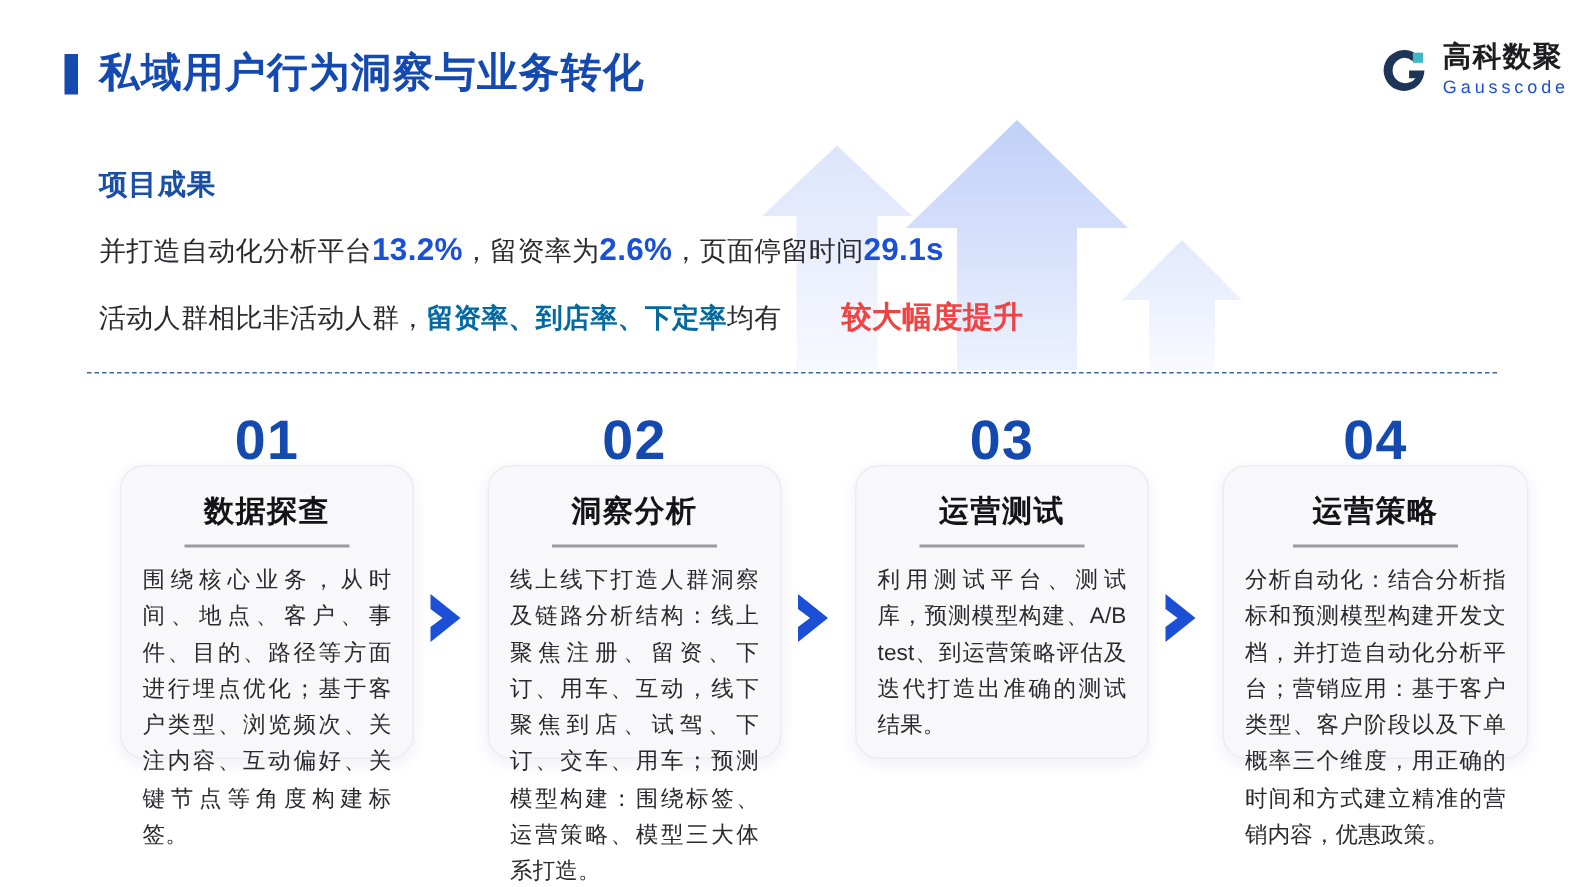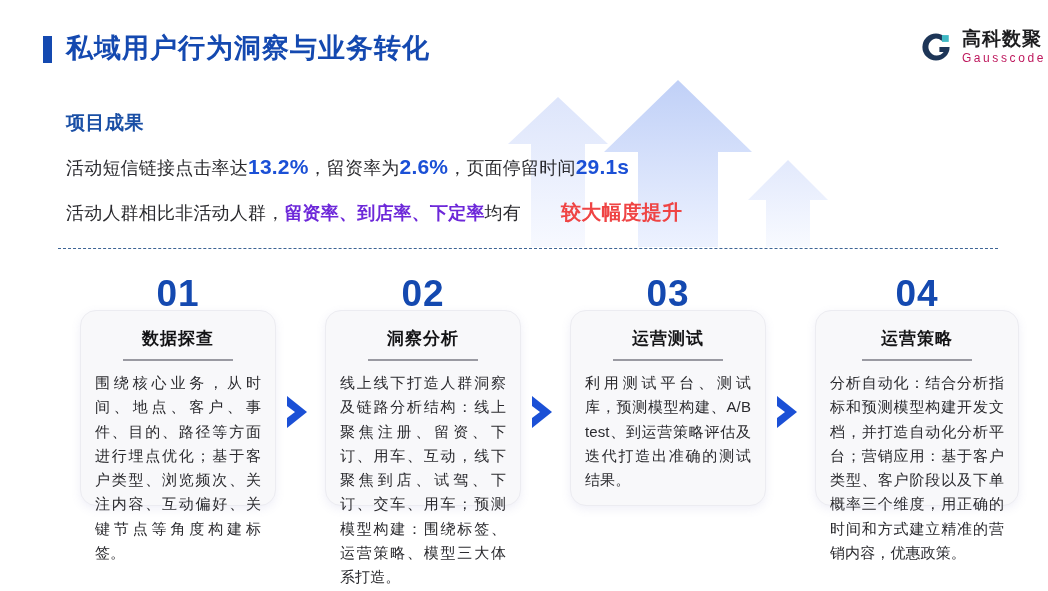--- a/index.html
+++ b/index.html
@@ -53,21 +53,21 @@
   .logo-mark { width: 34px; height: 34px; display: block; }
   .logo-text { display: flex; flex-direction: column; line-height: 1; }
   .logo-cn {
     font-size: 19px;
     font-weight: bold;
     color: #1d1d1f;
     letter-spacing: 1px;
   }
   .logo-en {
     font-size: 12px;
-    color: #be185d;
+    color: #1d4ed8;
     letter-spacing: 2.6px;
     margin-top: 4px;
   }
 
   
   .arrows {
     position: absolute;
     left: 500px; top: 72px;
     width: 340px; height: 175px;
     pointer-events: none;
@@ -90,21 +90,21 @@
     font-size: 18px;
     color: #2b2b2f;
     letter-spacing: .2px;
     white-space: nowrap;
   }
   .stat {
     color: #1b50d6;
     font-weight: bold;
     font-size: 21px;
   }
-  .em-bold { font-weight: bold; color: #6d28d9; }
+  .em-bold { font-weight: bold; color: #0369a1; }
   .em-blue {
     color: #ef4444;
     font-weight: bold;
     font-size: 20px;
     margin-left: 40px;
   }
 
   
   .divider {
     position: absolute;
@@ -138,21 +138,21 @@
     width: 100%;
     text-align: center;
     font-size: 37px;
     font-weight: bold;
     color: #1449b0;
     letter-spacing: 1px;
   }
   .step-title {
     margin: 16px 0 0 0;
     text-align: center;
-    font-size: 17px;
+    font-size: 20px;
     font-weight: bold;
     color: #141416;
     letter-spacing: 1px;
   }
   .step-rule {
     width: 110px;
     height: 2px;
     background: #9a9aa2;
     margin: 9px auto 0 auto;
   }
@@ -209,21 +209,21 @@
     </defs>
     <path d="M58 25 L108 72 L85 72 L85 175 L31 175 L31 72 L8 72 Z" fill="url(#gL)"></path>
     <path d="M178 8 L252 80 L218 80 L218 175 L138 175 L138 80 L104 80 Z" fill="url(#gC)"></path>
     <path d="M288 88 L328 128 L310 128 L310 175 L266 175 L266 128 L248 128 Z" fill="url(#gR)"></path>
   </svg>
 
   <div class="results">
     <div class="results-heading">项目成果</div>
 
     <div class="results-line">
-      <span>活动短信链接点击率达</span><span class="stat">13.2%</span><span>，留资率为</span><span class="stat">2.6%</span><span>，页面停留时间</span><span class="stat">29.1s</span>
+      <span>并打造自动化分析平台</span><span class="stat">13.2%</span><span>，留资率为</span><span class="stat">2.6%</span><span>，页面停留时间</span><span class="stat">29.1s</span>
     </div>
 
     <div class="results-line">
       <span>活动人群相比非活动人群，</span><span class="em-bold">留资率、到店率、下定率</span><span>均有</span><span class="em-blue">较大幅度提升</span>
     </div>
   </div>
 
   <div class="divider"></div>
 
   <div class="steps">

